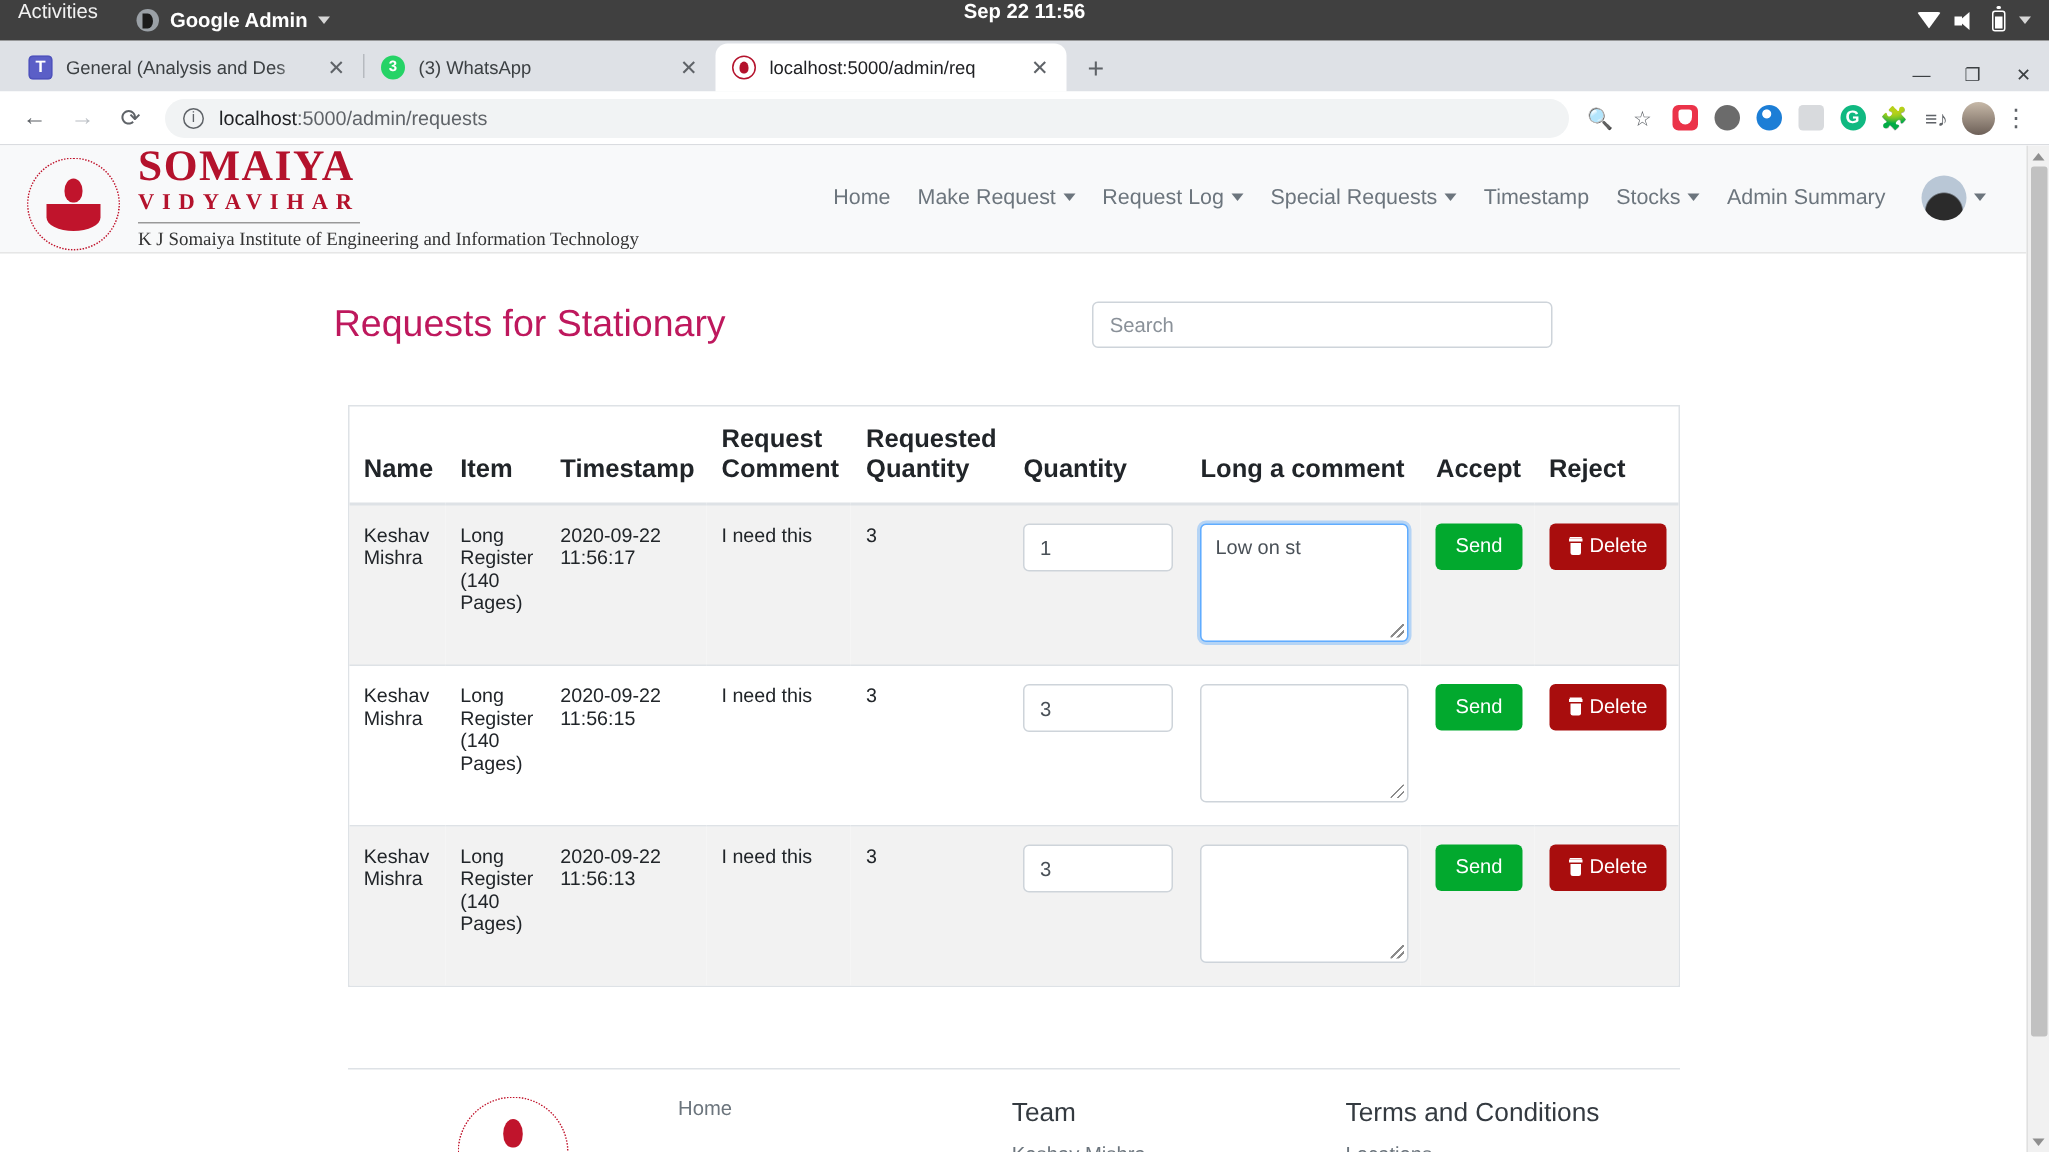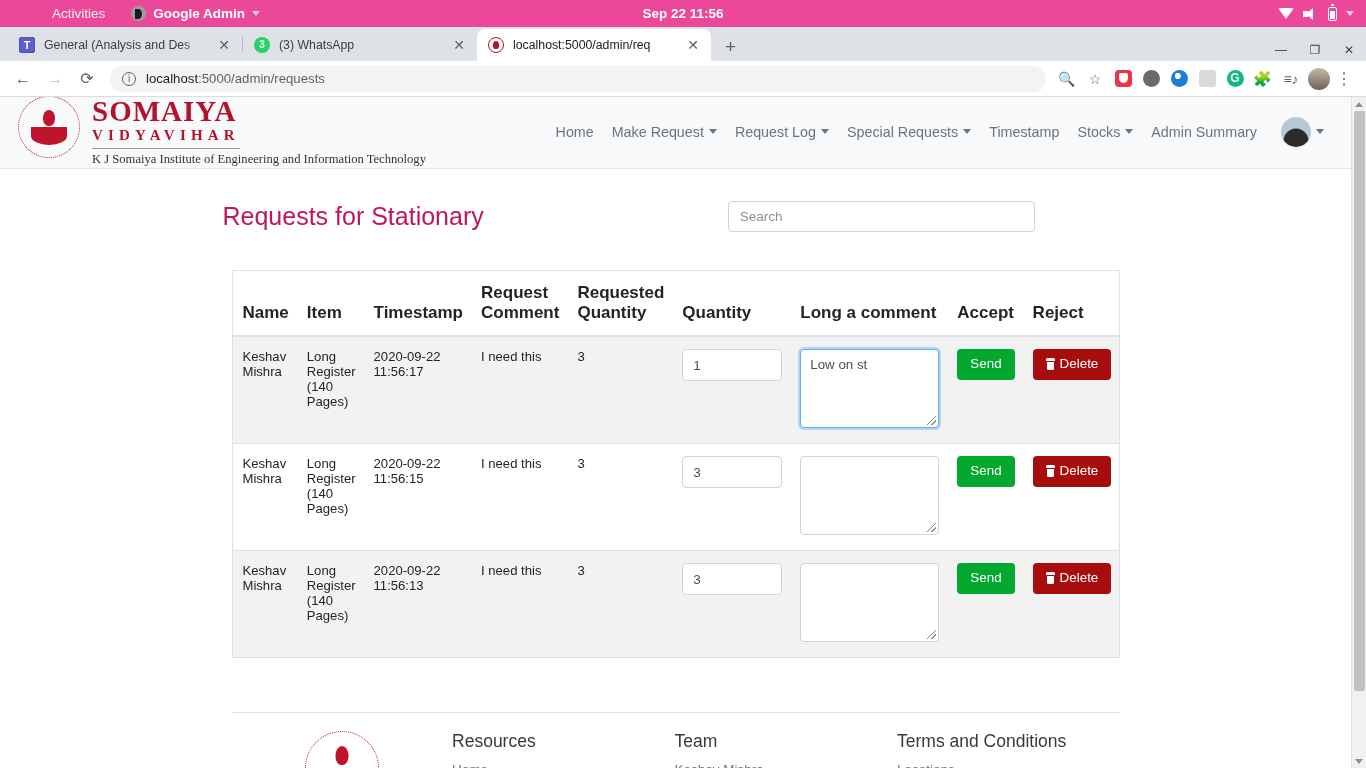--- a/index.html
+++ b/index.html
@@ -4,24 +4,23 @@
 <style>
   * { box-sizing: border-box; margin: 0; padding: 0; }
   html, body {
     width: 1366px; height: 768px;
     font-family: "Liberation Sans", sans-serif;
     overflow: hidden; background: #ffffff;
   }
 
   
   .gnome-bar {
-    height: 27px; background: #ec4899; color: #ffffff;
-    display: flex; align-items: center; font-size: 13px;
+    height: 27px; background: #404040; color: #ffffff;
+    display: flex; font-size: 13px;
     position: relative;
-    padding-left: 40px;
   }
   .gnome-activities { padding: 0 14px 0 12px; color: #f2f2f2; font-size: 13.5px; }
   .gnome-app { display: flex; align-items: center; gap: 7px; padding-left: 12px; font-weight: bold; font-size: 13.5px;}
   .chrome-dot {
     width: 15px; height: 15px; border-radius: 50%;
     background: #9aa0a6; display: inline-block; position: relative;
   }
   .chrome-dot::after {
     content: ""; position: absolute; left: 4px; top: 2.5px;
     width: 7px; height: 10px; border-radius: 0 50% 50% 0/0 50% 50% 0;
@@ -127,21 +126,21 @@
     width: 1366px; height: 671px; background: #ffffff;
     position: relative; overflow: hidden;
   }
   .page { width: 1351px; height: 671px; overflow: hidden; }
 
   
   .site-header {
     background: #f8f9fa; border-bottom: 1px solid #e6e6e6;
     display: flex; align-items: center; padding: 8px 18px 10px 18px; height: 72px;
   }
-  .brand { display: flex; align-items: flex-start; gap: 12px; }
+  .brand { display: flex; align-items: flex-end; gap: 12px; }
   .brand-emblem {
     width: 62px; height: 62px; border-radius: 50%; position: relative; flex: none;
     border: 1.5px dotted #c0142c;
   }
   .brand-emblem .flame {
     position: absolute; left: 50%; top: 22%; transform: translateX(-50%);
     width: 12px; height: 16px; background: #c0142c; border-radius: 50% 50% 45% 45%;
   }
   .brand-emblem .bowl {
     position: absolute; left: 50%; bottom: 20%; transform: translateX(-50%);
@@ -524,21 +523,20 @@
 
       <div class="footer">
         <div class="f-brand">
           <div class="f-emblem">
             <div class="flame"></div>
               <div class="bowl"></div>
           </div>
 
         </div>
         <div class="f-col">
-          <h4>Resources</h4>
           <a>Home</a>
 
         </div>
         <div class="f-col">
           <h4>Team</h4>
           <a>Keshav Mishra</a>
 
         </div>
         <div class="f-col">
           <h4>Terms and Conditions</h4>

